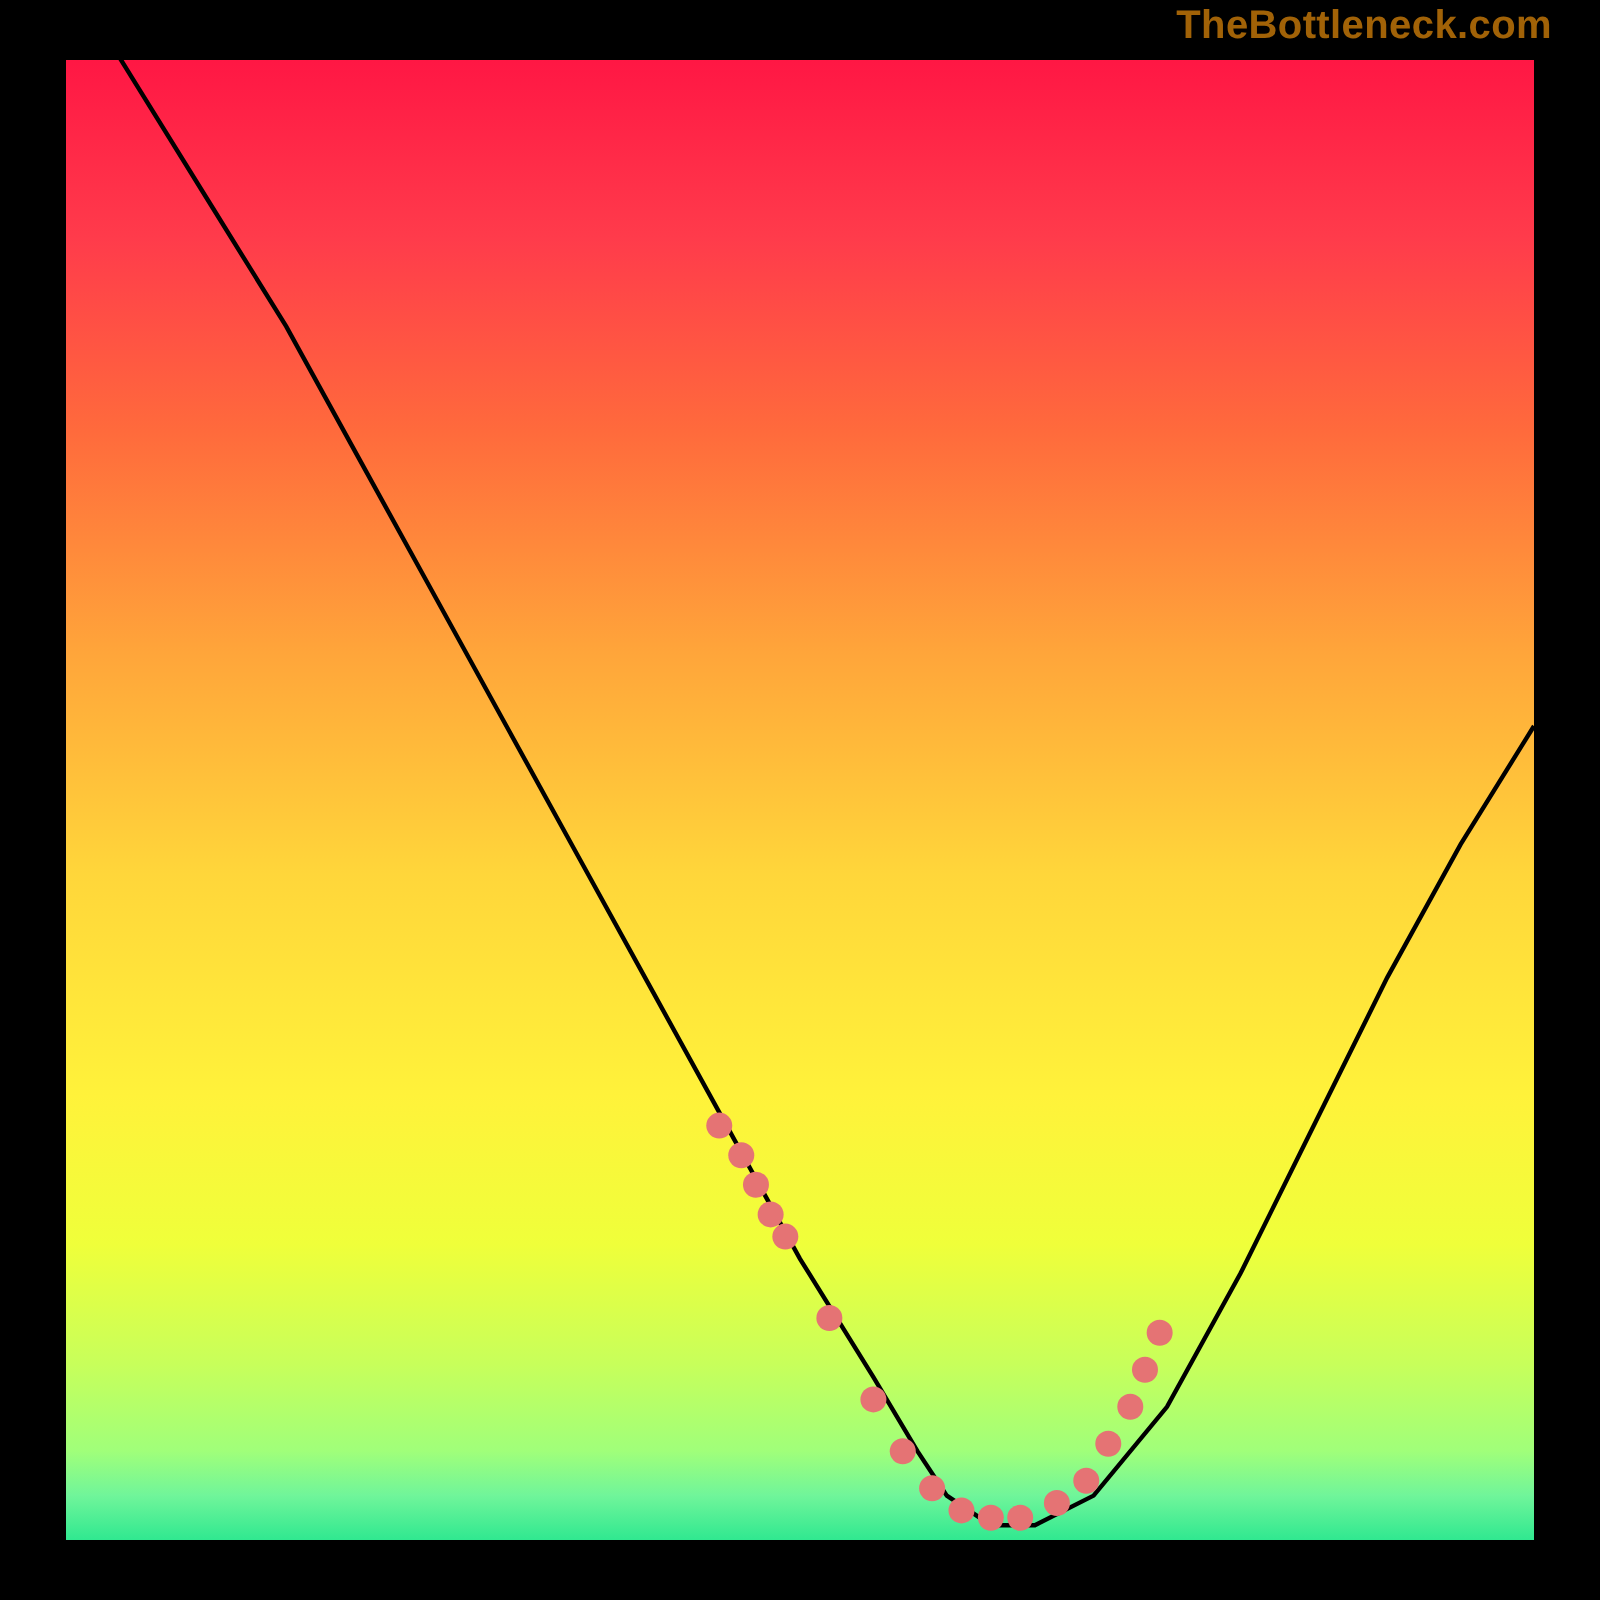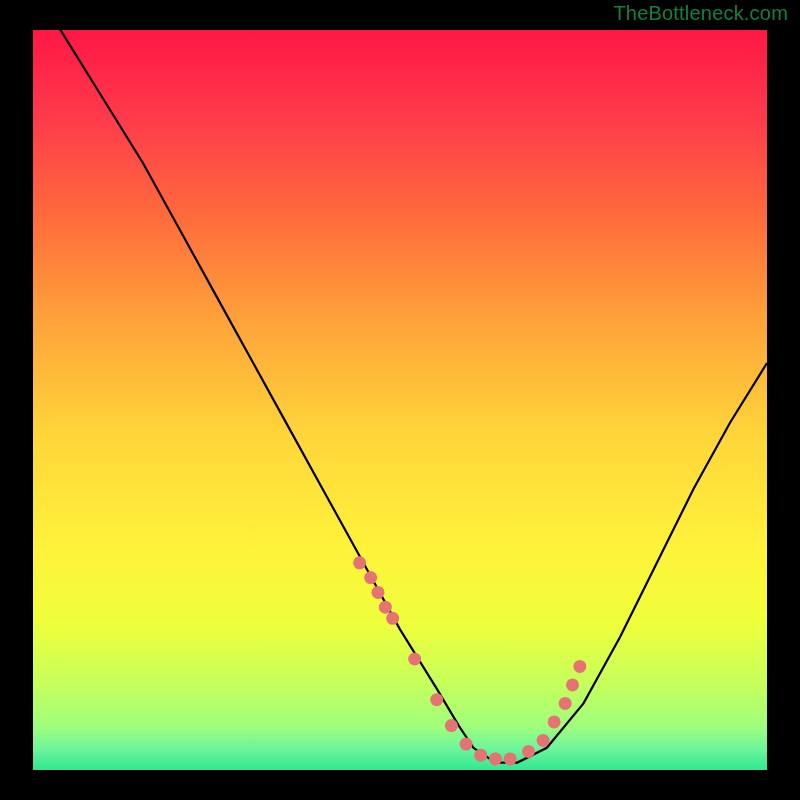--- a/index.html
+++ b/index.html
@@ -13,24 +13,24 @@
   }
   .container {
     position: relative;
     width: 800px;
     height: 800px;
     background: #000;
   }
   .watermark {
     position: absolute;
     top: 2px;
-    right: 12px;
-    color: #15803d;
+    right: 24px;
+    color: #a16207;
     font-size: 20px;
-    font-weight: 400;
+    font-weight: 700;
     letter-spacing: 0.2px;
     z-index: 10;
   }
   .plot-area {
     position: absolute;
     left: 33px;
     top: 30px;
     width: 734px;
     height: 740px;
     overflow: hidden;

